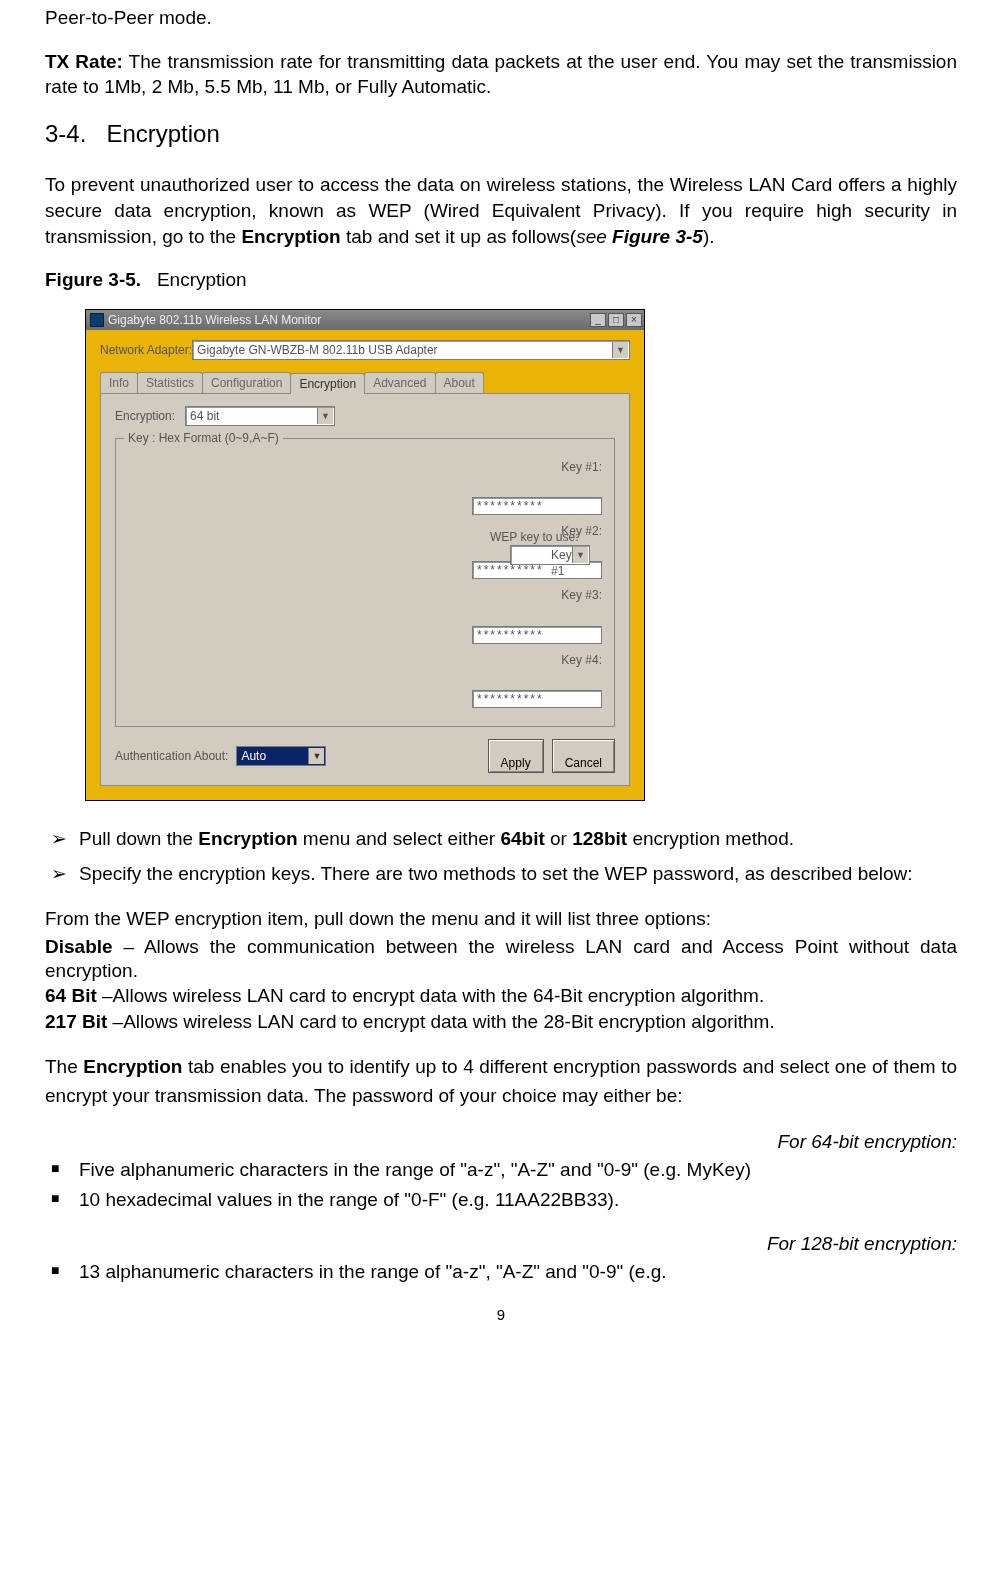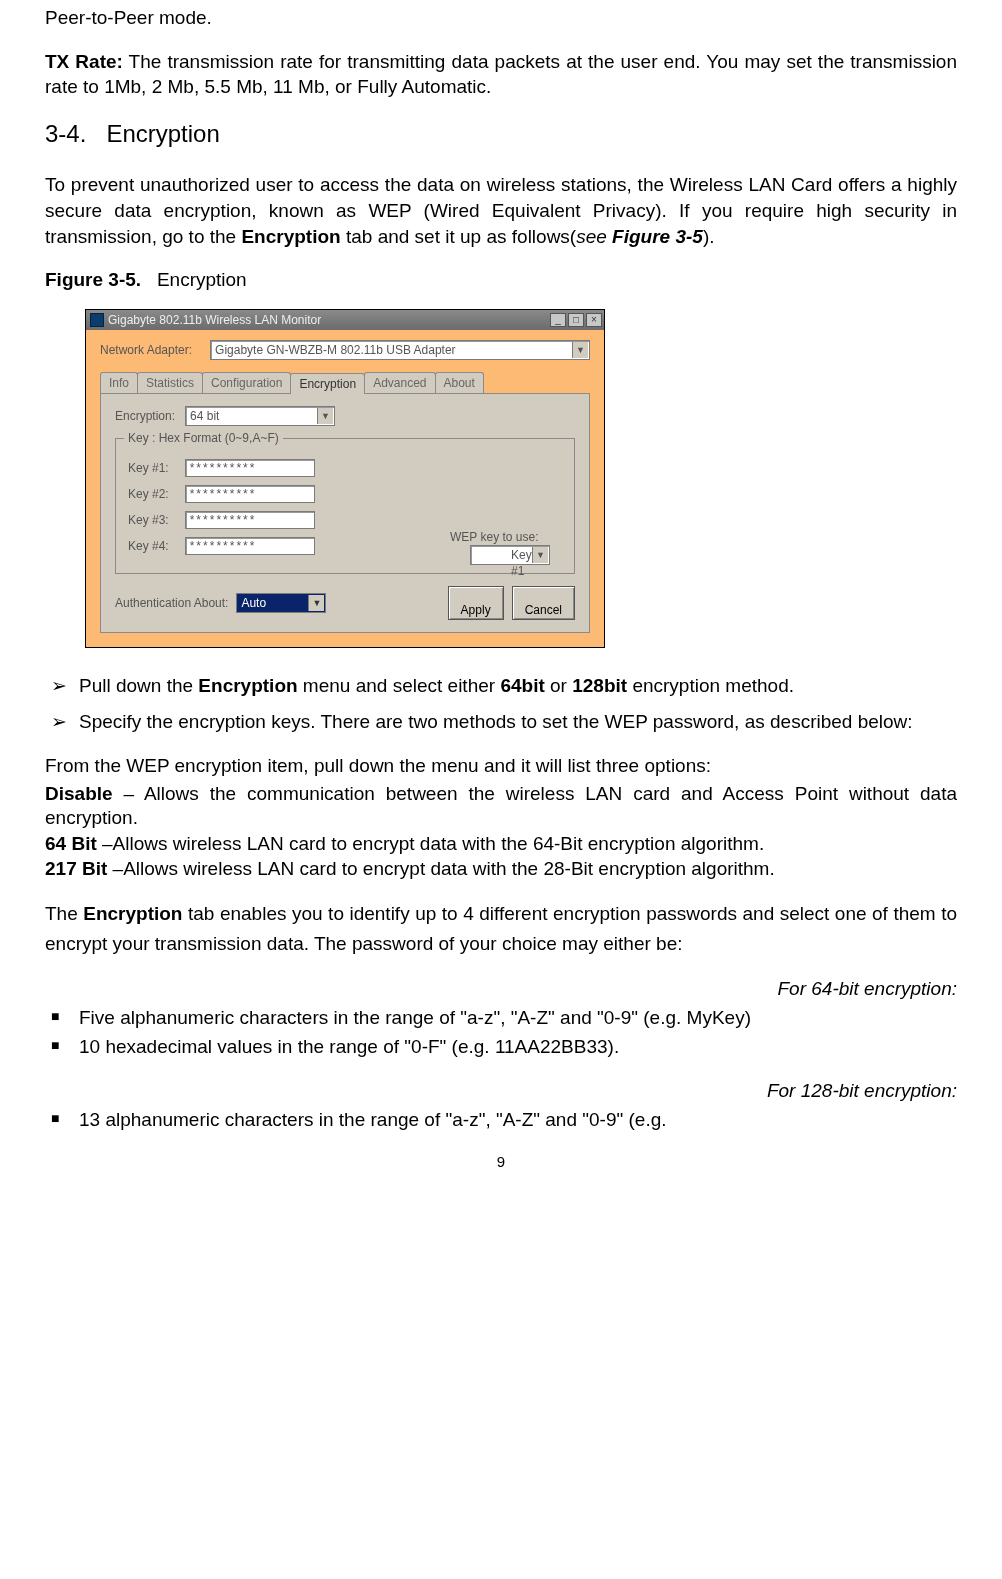--- a/index.html
+++ b/index.html
@@ -29,22 +29,22 @@
       margin-bottom: 16px;
     }
     .figure-num {
       font-weight: bold;
     }
     
     .dialog-wrap {
       margin: 10px 0 25px 40px;
     }
     .dialog {
-      width: 520px;
-      background: #fdba74;
+      width: 560px;
+      background: #eab308;
       border: 1px solid #000;
       font-family: Tahoma, Arial, sans-serif;
       font-size: 12px;
       color: #555;
     }
     .titlebar {
       display: flex;
       align-items: center;
       background: linear-gradient(#8a8a8a,#6b6b6b);
       color: #eee;
@@ -75,21 +75,20 @@
       line-height: 12px;
       text-align: center;
       color: #333;
     }
     .dlg-body {
       padding: 10px 14px 14px 14px;
     }
     .adapter-row {
       display: flex;
       align-items: center;
-      gap: 18px;
       margin-bottom: 12px;
     }
     .combo {
       flex: 1;
       height: 20px;
       background: #fff;
       border: 1px solid #7b7b7b;
       box-shadow: inset 1px 1px 0 #999;
       padding: 1px 16px 1px 4px;
       position: relative;
@@ -148,22 +147,23 @@
       position: relative;
       margin-bottom: 12px;
     }
     .key-group-legend {
       position: absolute; top: -9px; left: 8px;
       background: #d2ccc0;
       padding: 0 4px;
       font-size: 12px;
     }
     .key-row {
-      display: flex; align-items: center; gap: 16px;
+      display: flex; align-items: flex-end; gap: 22px;
       margin-bottom: 8px;
+      flex-direction: column;
     }
     .key-input {
       height: 18px; width: 130px;
       background: #fff;
       border: 1px solid #7b7b7b;
       box-shadow: inset 1px 1px 0 #999;
       padding: 0 4px;
       font-size: 12px;
       letter-spacing: 2px;
     }

